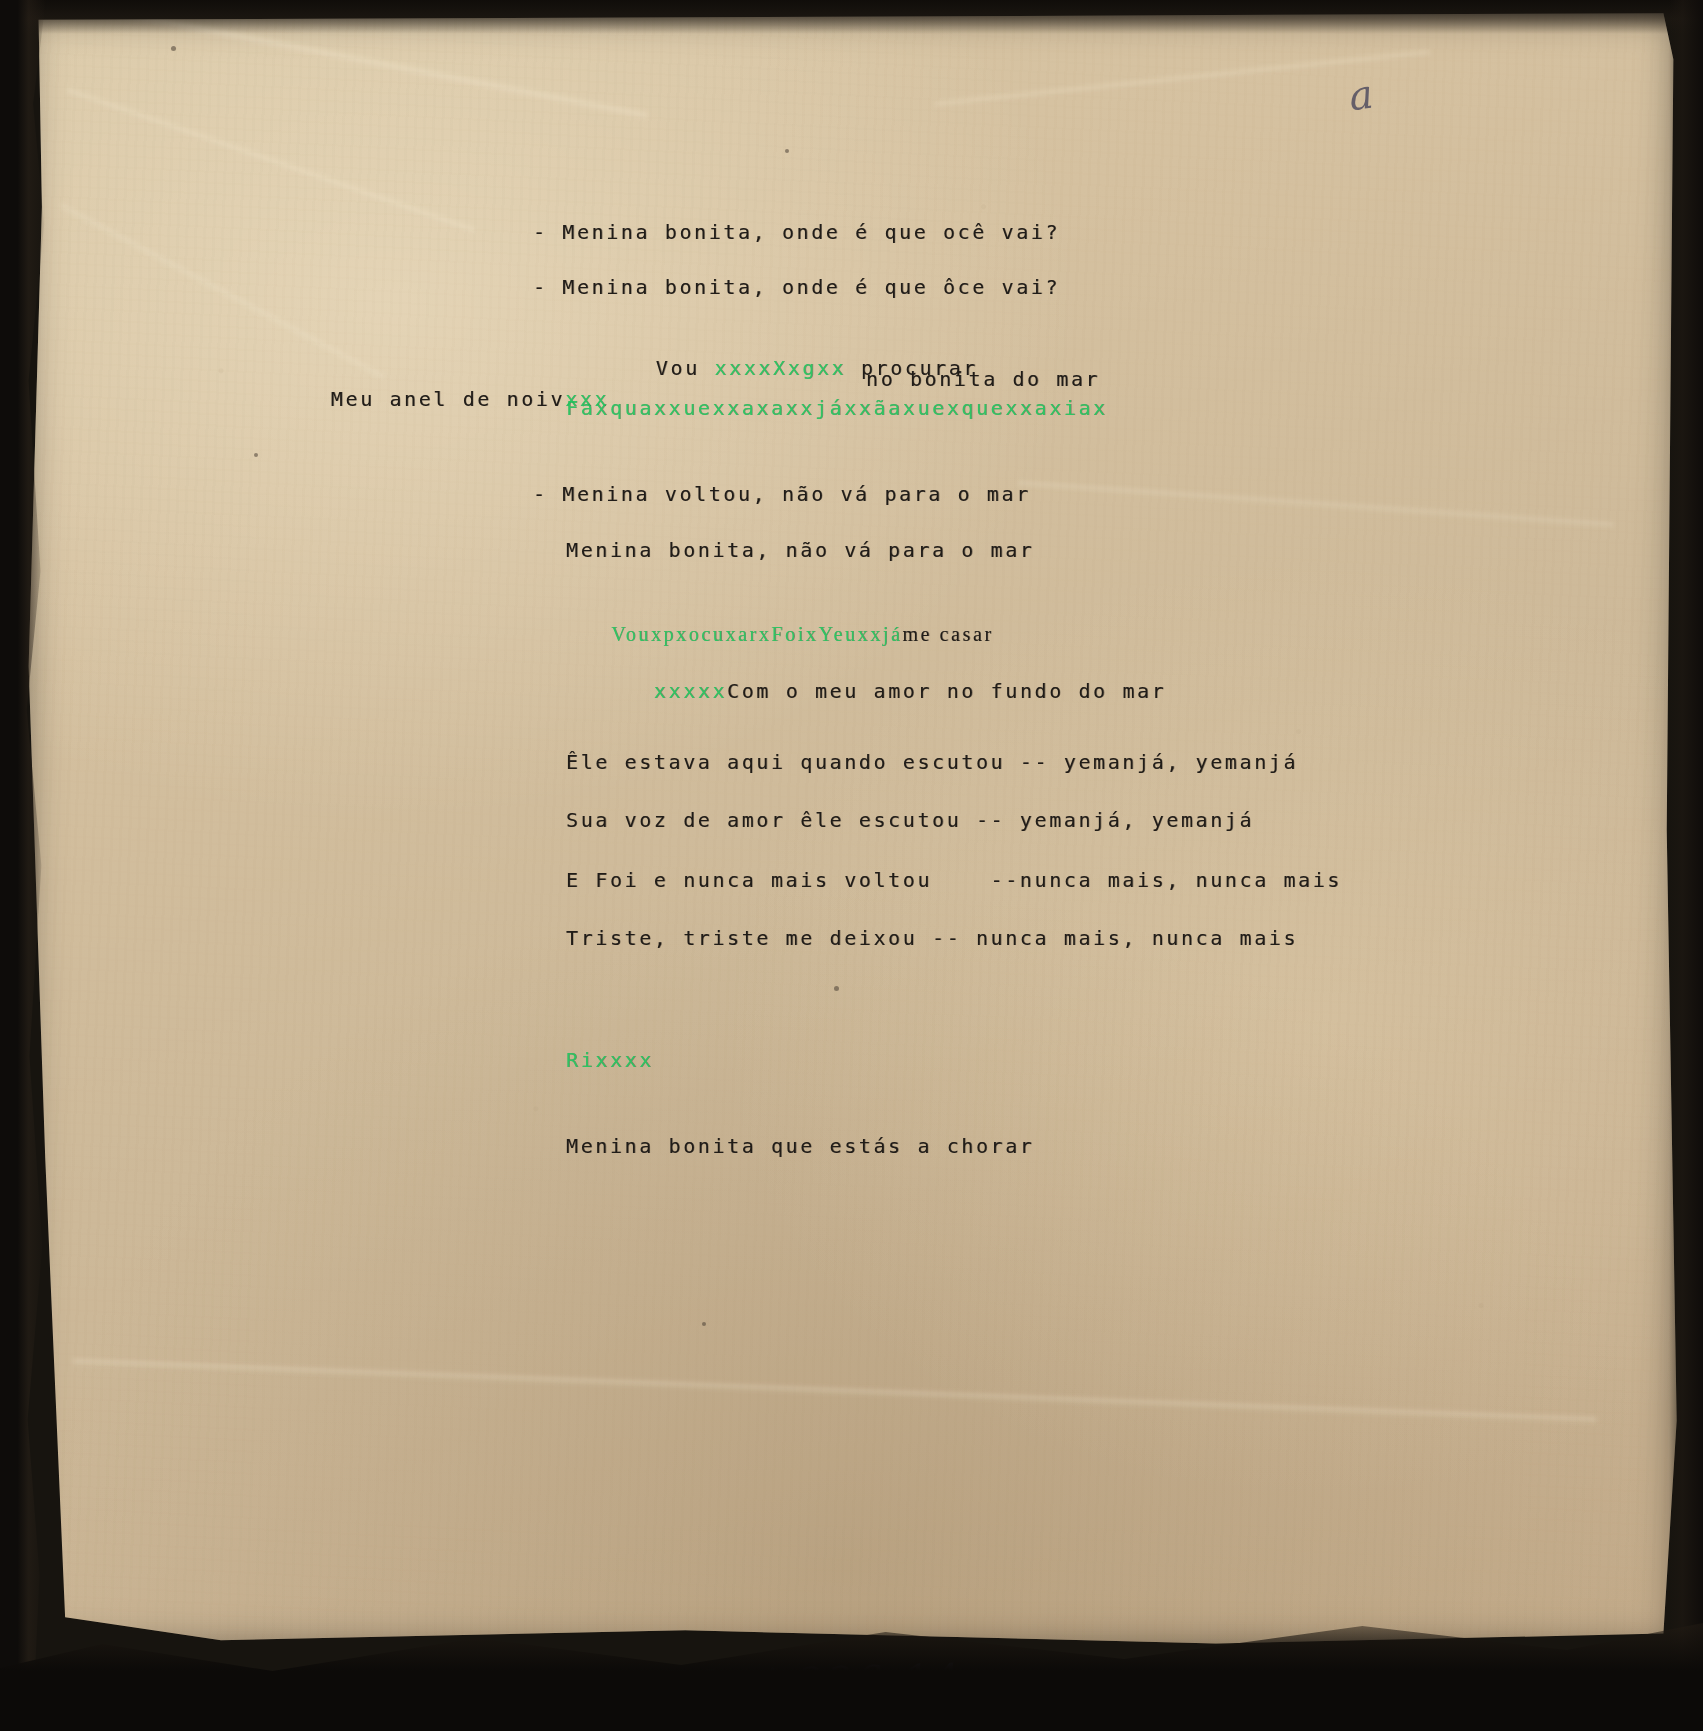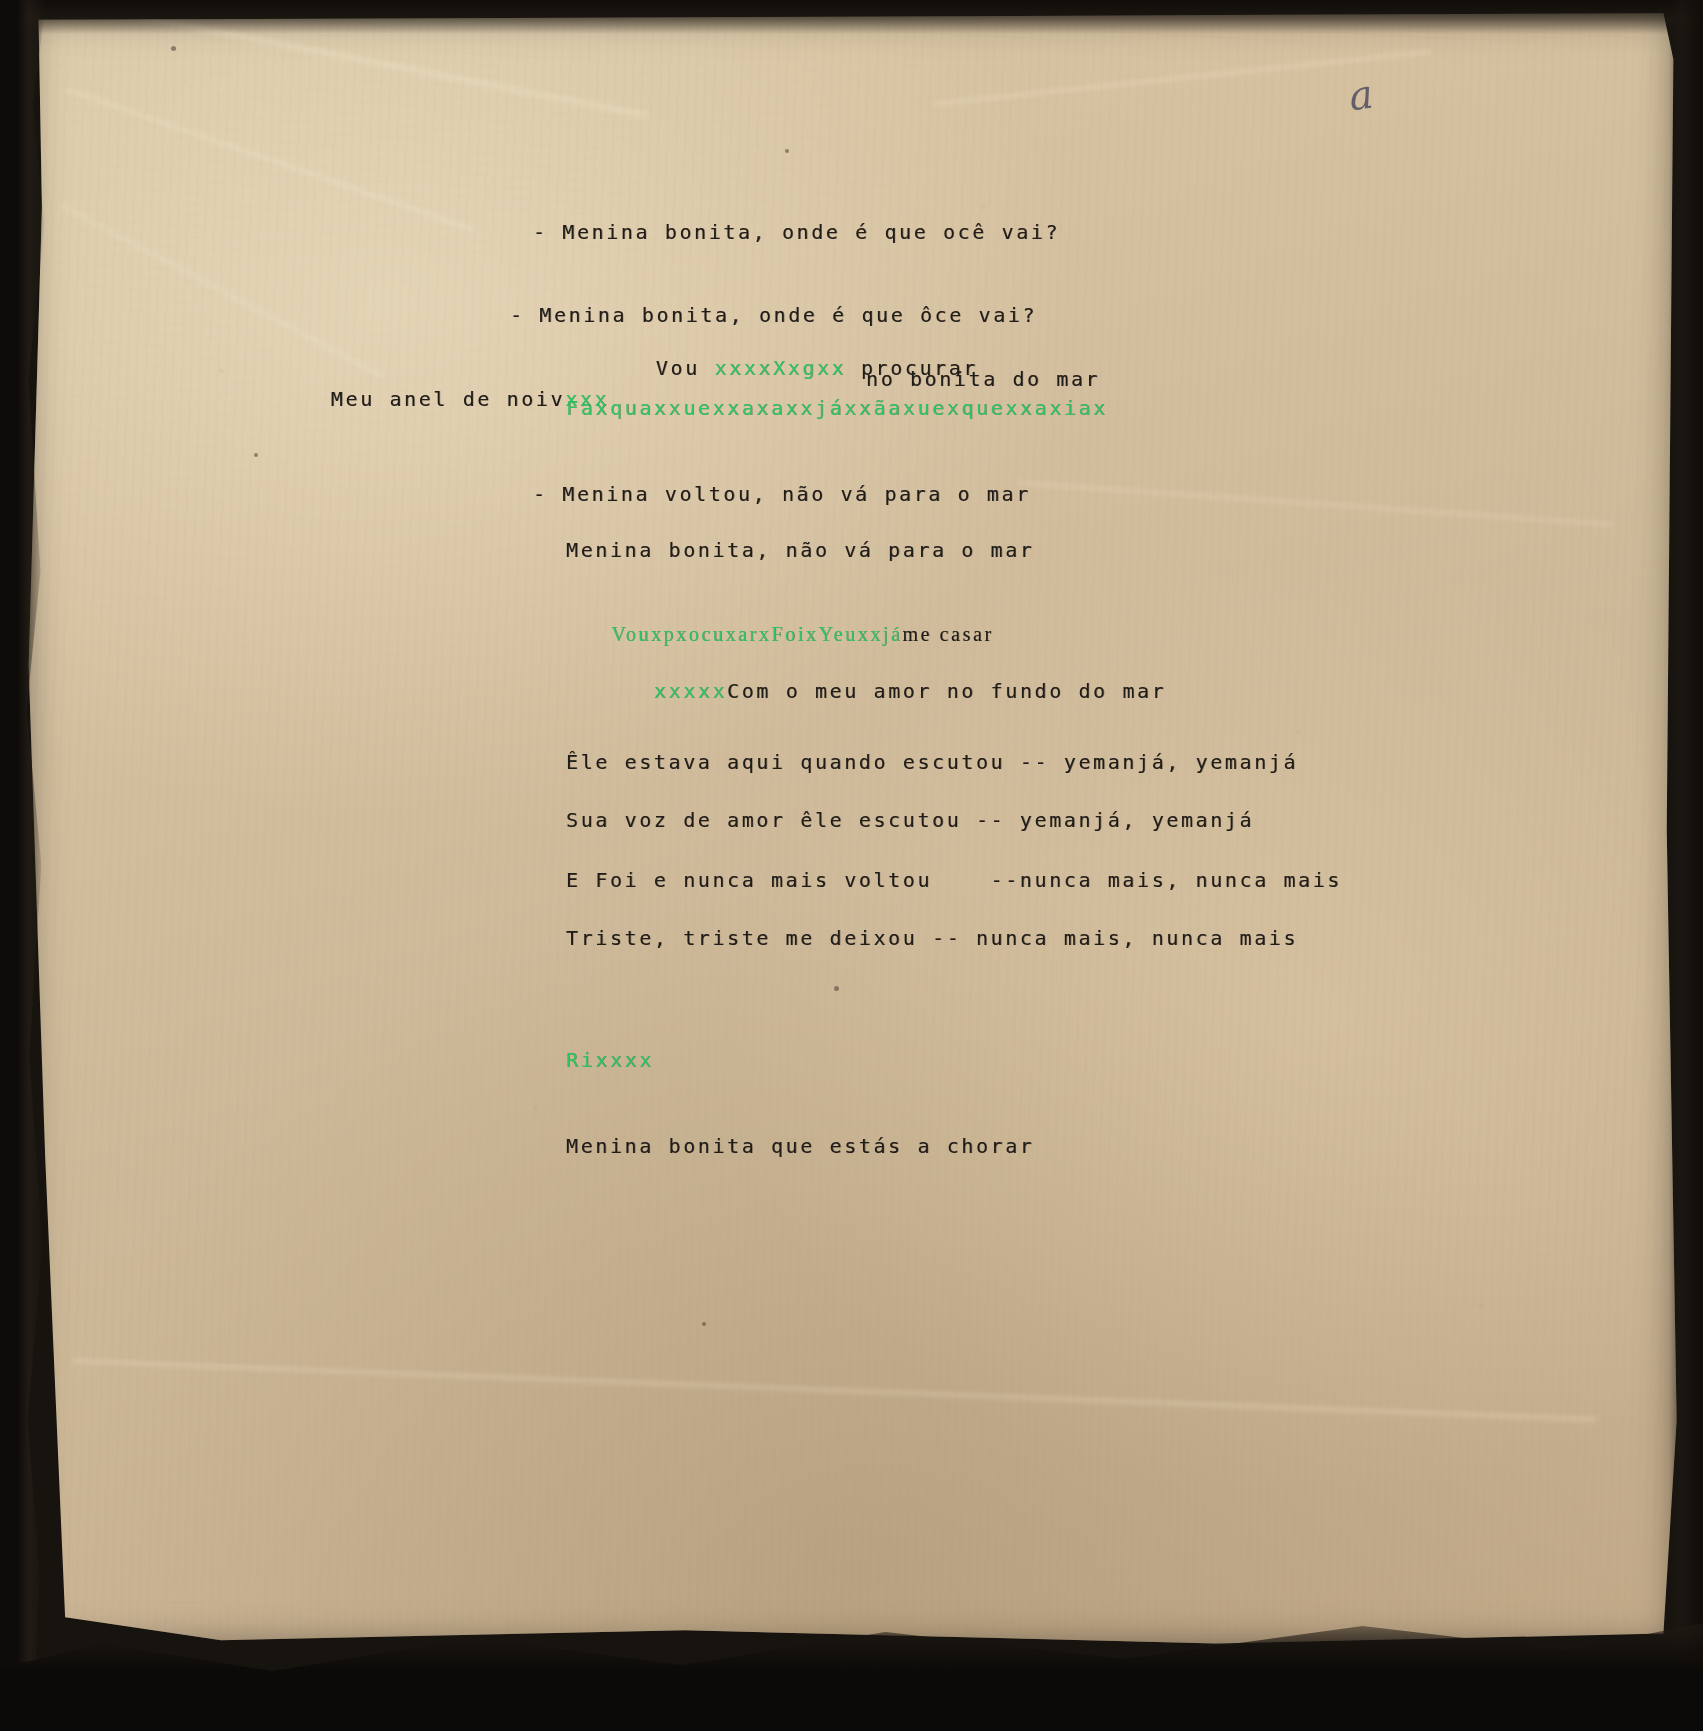--- a/index.html
+++ b/index.html
@@ -158,21 +158,21 @@
     <div class="speck" style="left:9%; top:2.2%; width:5px; height:5px;"></div>
     <div class="speck" style="left:46%; top:8.5%; width:4px; height:4px;"></div>
     <div class="speck" style="left:14%; top:27%; width:4px; height:4px;"></div>
     <div class="speck" style="left:49%; top:59.5%; width:5px; height:5px;"></div>
     <div class="speck" style="left:41%; top:80%; width:4px; height:4px;"></div>
   </div>
 
   <div id="typescript">
 
     <div class="line" style="left:533px; top:222px;">- Menina bonita, onde é que ocê vai?</div>
-    <div class="line" style="left:510px; top:277px;margin-top:28px;">- Menina bonita, onde é que ôce vai?</div>
+    <div class="line" style="left:533px; top:277px;">- Menina bonita, onde é que ôce vai?</div>
 
     <div class="line" style="left:568px; top:338px;">
       <span>Vou </span><span class="struck">xxxxXxgxx</span><span> </span><span>procurar</span>
     </div>
     <div class="line" style="left:243px; top:369px;">
       <span>Meu anel de noiv</span><span class="struck">xxx</span>
     </div>
     <div class="line" style="left:866px; top:369px;">no bonita do mar</div>
     <div class="line struck" style="left:566px; top:398px;">Faxquaxxuexxaxaxxjáxxãaxuexquexxaxiax</div>
 

